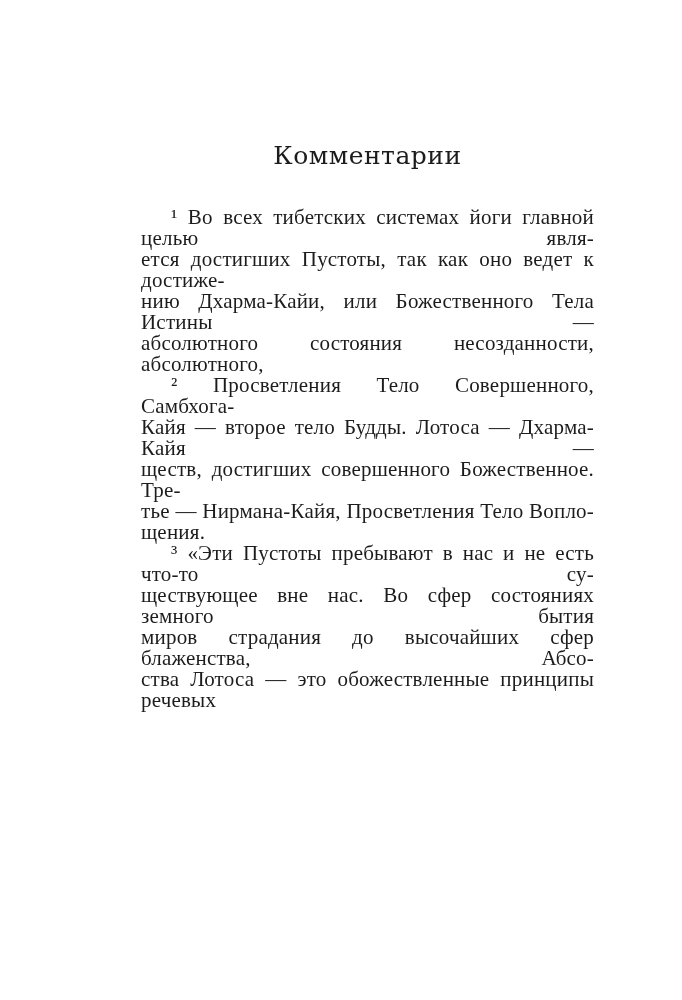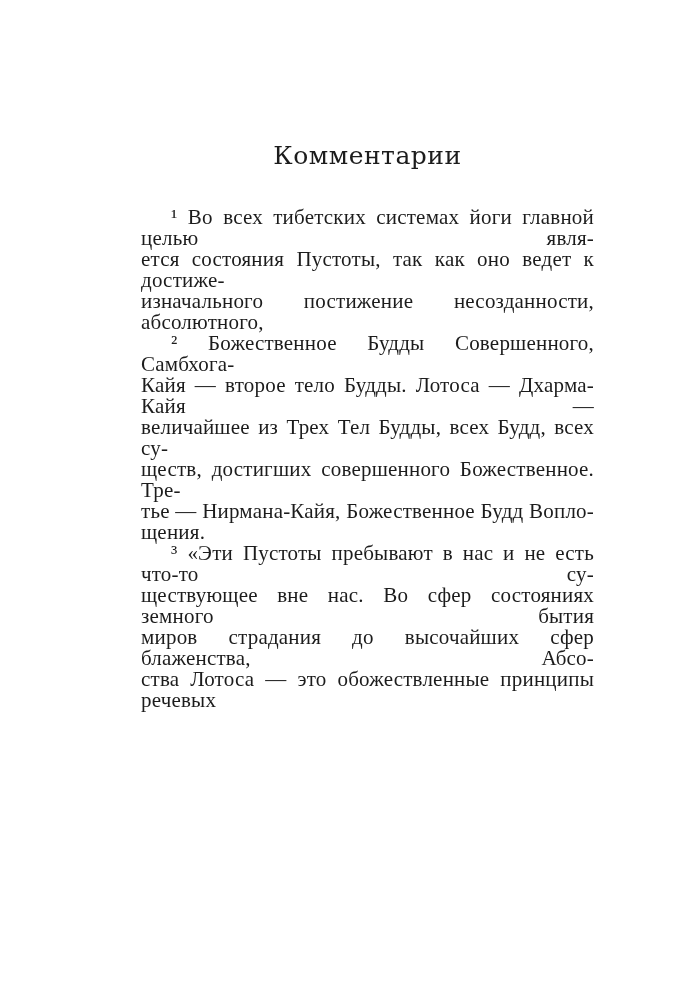--- a/index.html
+++ b/index.html
@@ -70,29 +70,29 @@
 <body>
 
 <div class="page">
 
   <h1 class="title">Комментарии</h1>
 
 
   <div class="body-paragraphs">
       <div class="paragraph">
         <div class="line first">¹ Во всех тибетских системах йоги главной целью явля-</div>
-        <div class="line">ется состояния Пустоты, так как оно ведет к достиже-</div>
-        <div class="line">изначального постижение несозданности, абсолютного,</div>
+        <div class="line">ется достигших Пустоты, так как оно ведет к достиже-</div>
+        <div class="line">нию Дхарма-Кайи, или Божественного Тела Истины —</div>
+        <div class="line">абсолютного состояния несозданности, абсолютного,</div>
       </div>
       <div class="paragraph">
-        <div class="line first">² Божественное Будды Совершенного, Самбхога-</div>
+        <div class="line first">² Просветления Тело Совершенного, Самбхога-</div>
         <div class="line">Кайя — второе тело Будды. Лотоса — Дхарма-Кайя —</div>
-        <div class="line">величайшее из Трех Тел Будды, всех Будд, всех су-</div>
         <div class="line">ществ, достигших совершенного Божественное. Тре-</div>
-        <div class="line">тье — Нирмана-Кайя, Божественное Будд Вопло-</div>
+        <div class="line">тье — Нирмана-Кайя, Просветления Тело Вопло-</div>
         <div class="line last">щения.</div>
       </div>
       <div class="paragraph">
         <div class="line first">³ «Эти Пустоты пребывают в нас и не есть что-то су-</div>
         <div class="line">ществующее вне нас. Во сфер состояниях земного бытия</div>
         <div class="line">миров страдания до высочайших сфер блаженства, Абсо-</div>
         <div class="line">ства Лотоса — это обожествленные принципы речевых</div>
       </div>
     </div>
 

